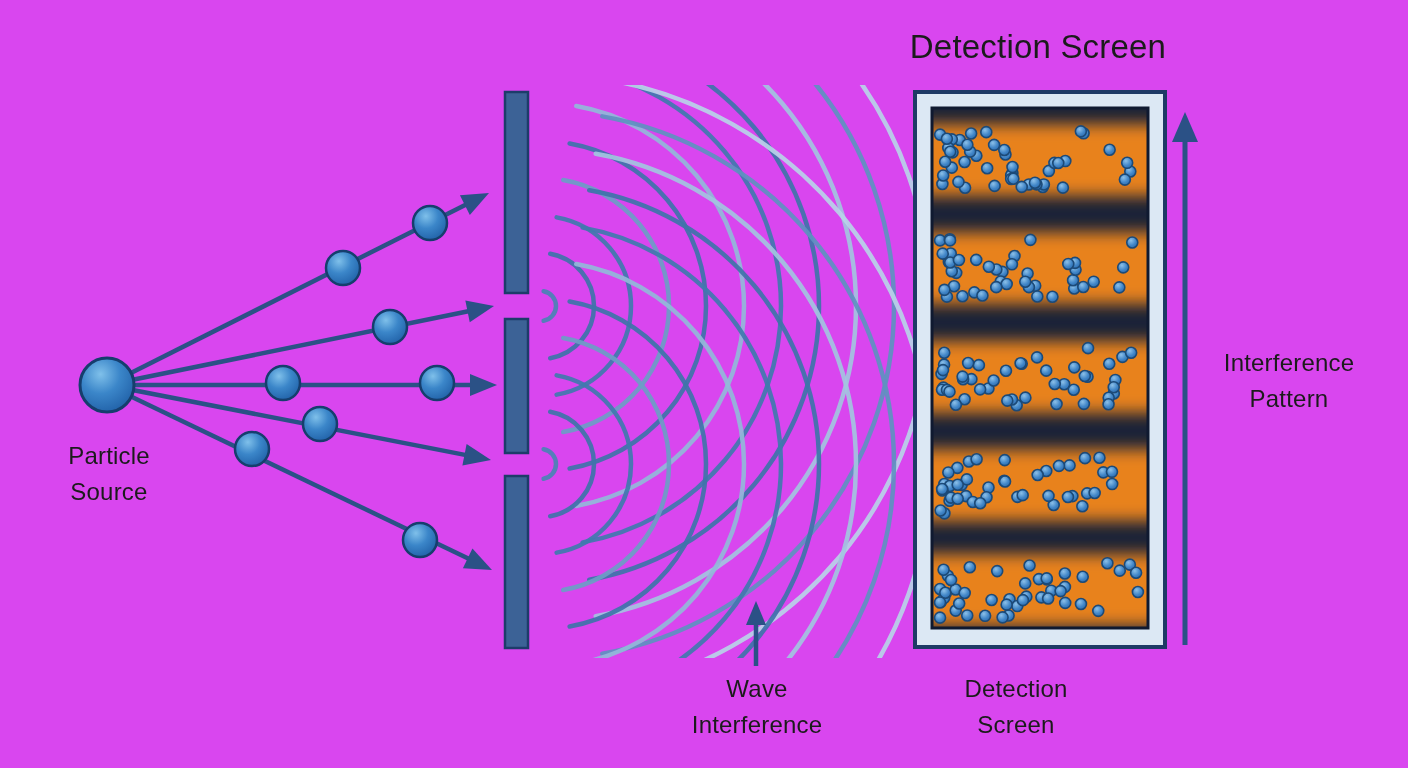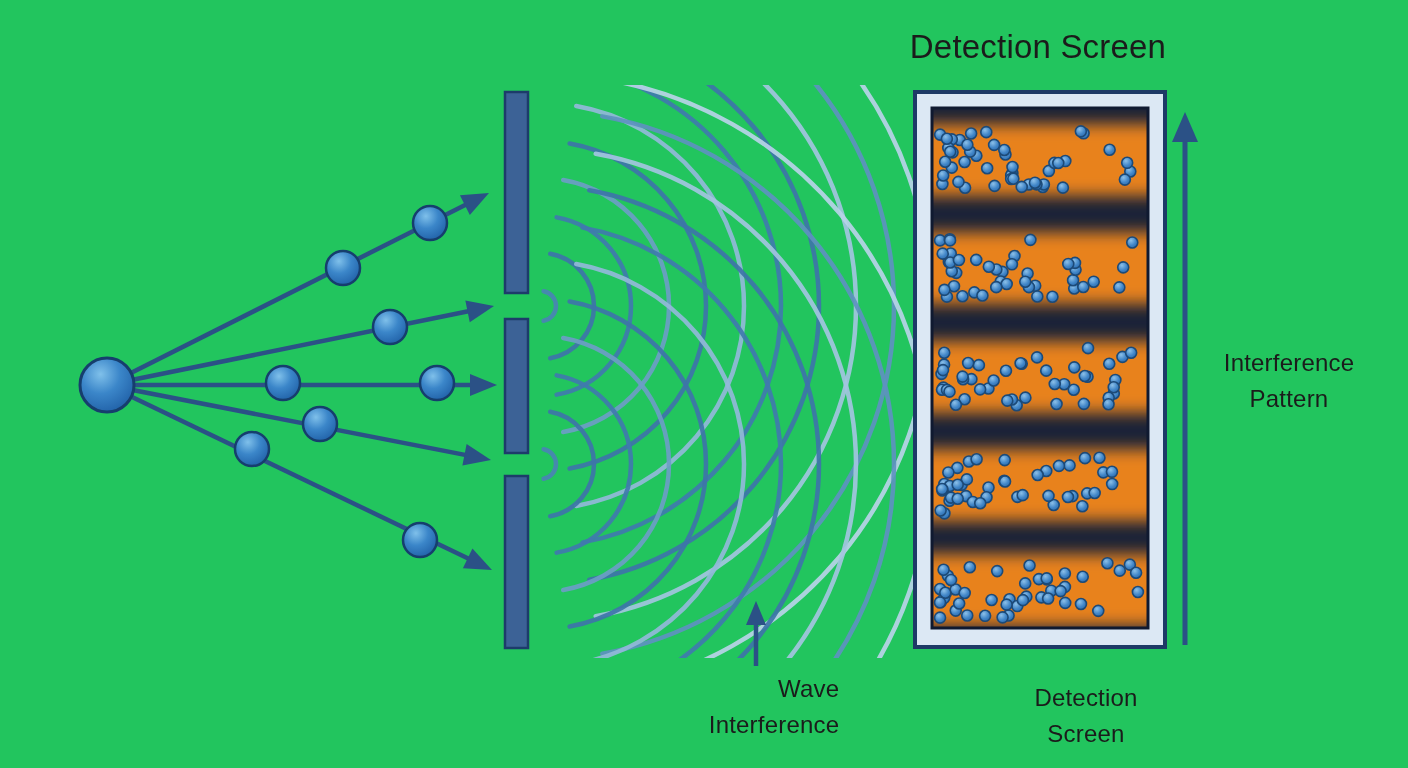--- a/index.html
+++ b/index.html
@@ -1,17 +1,17 @@
 <!DOCTYPE html>
 <html><head>
 <meta charset="utf-8">
 <style>
   html,body{margin:0;padding:0;background:#ffffff;}
   .stage{
-    position:relative;width:1408px;height:768px;background:#22c55e;
+    position:relative;width:1408px;height:768px;background:#d946ef;
     overflow:hidden;font-family:"Liberation Sans",sans-serif;
   }
   .stage svg{position:absolute;left:0;top:0;}
   .lbl{
     position:absolute;transform:translate(-50%,-50%);
     text-align:center;white-space:pre-line;color:#1b1b1b;
     font-size:24px;line-height:36px;font-weight:500;letter-spacing:.2px;
   }
   .lbl-top{font-size:33px;}
 </style>
@@ -330,19 +330,21 @@
         <line x1="1185" y1="645" x2="1185" y2="138" stroke="#2b5186" stroke-width="5"></line>
         <polygon points="1185,112 1198,142 1172,142" fill="#2b5186"></polygon>
       </g>
     <g id="g-arrow-wave">
         <line x1="756" y1="666" x2="756" y2="621" stroke="#2b5186" stroke-width="4.5"></line>
         <polygon points="756,601 766,625 746,625" fill="#2b5186"></polygon>
       </g>
   </svg>
 
   <div class="lbl lbl-top" style="left:1038px;top:47px;">Detection Screen</div>
-  <div class="lbl" style="left:774px;top:707px;text-align:right;">Wave
+  <div class="lbl" style="left:109px;top:474px;">Particle
+Source</div>
+  <div class="lbl" style="left:757px;top:707px;">Wave
 Interference</div>
-  <div class="lbl" style="left:1086px;top:707px;margin-top:9px;">Detection
+  <div class="lbl" style="left:1016px;top:707px;">Detection
 Screen</div>
   <div class="lbl" style="left:1289px;top:381px;">Interference
 Pattern</div>
 </div>
 
 </body></html>

